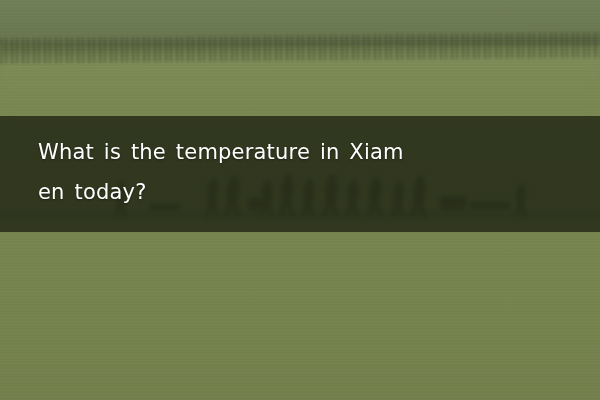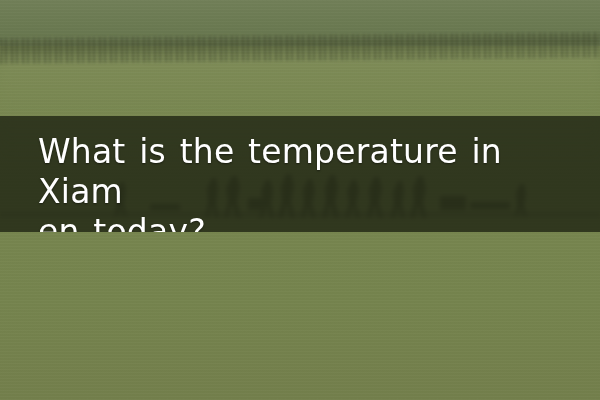--- a/index.html
+++ b/index.html
@@ -115,21 +115,21 @@
     background: rgba(31,36,19,0.80);
     box-sizing: border-box;
     padding: 16px 18px 0 38px;
     overflow: hidden;
   }
 
   #caption-text {
     margin: 0;
     color: #FFFFFF;
     font-family: "DejaVu Sans", sans-serif;
-    font-size: 33px;
+    font-size: 21px;
     line-height: 40px;
     font-weight: 400;
     letter-spacing: 0.2px;
     word-spacing: 3px;
     white-space: pre-line;
     text-shadow: 0 1px 2px rgba(0,0,0,0.45);
   }
 </style>
 </head>
 <body>

